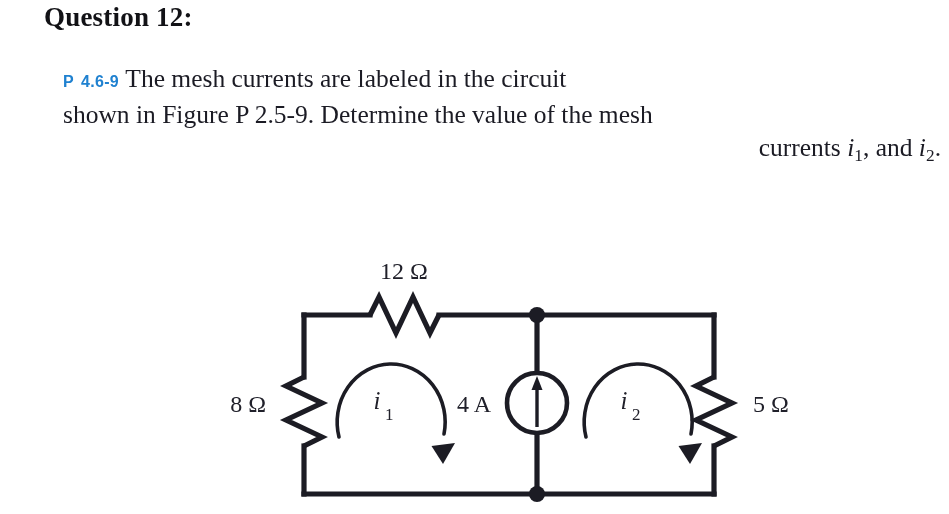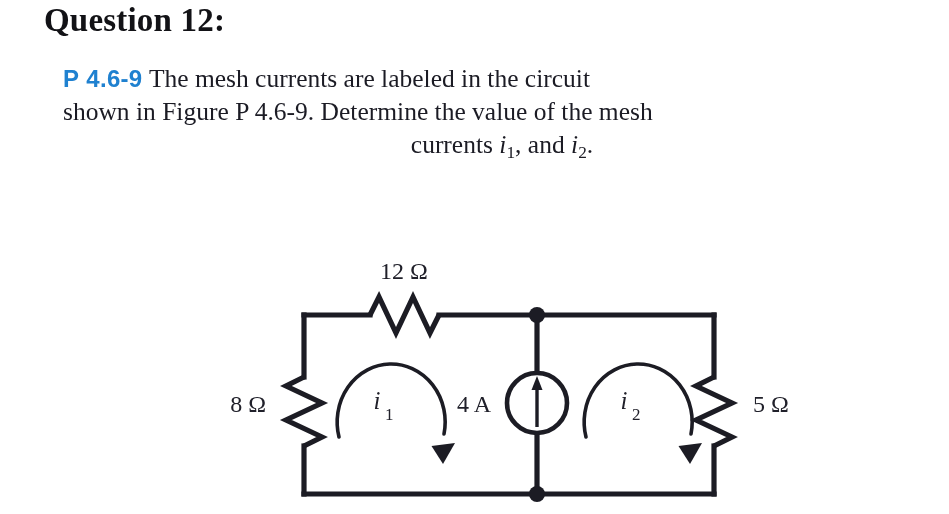--- a/index.html
+++ b/index.html
@@ -21,21 +21,21 @@
     inset: 0;
   }
 
   
   .question-title {
     position: absolute;
     left: 44px;
     top: 2px;
     font-family: "Liberation Serif", serif;
     font-weight: bold;
-    font-size: 33px;
+    font-size: 27px;
     letter-spacing: 0.2px;
     color: #121216;
     white-space: nowrap;
   }
 
   
   .problem-block {
     position: absolute;
     left: 63px;
     top: 62px;
@@ -47,27 +47,27 @@
     line-height: 33px;
     text-align: justify;
     text-justify: inter-word;
     color: #1b1b24;
     margin: 0;
   }
   .problem-para > span { white-space: normal; }
   .prob-id {
     font-family: "Liberation Sans", sans-serif;
     font-weight: bold;
-    font-size: 24px;
+    font-size: 16px;
     color: #1f81d0;
     letter-spacing: 0.3px;
   }
   .prob-id .pid-p { margin-right: 7px; }
   .lastline {
-    text-align: center;
+    text-align: right;
   }
   .ital { font-style: italic; }
   .sub {
     font-size: 0.68em;
     vertical-align: -0.30em;
     font-style: normal;
   }
 
   
   #circuit-figure {
@@ -131,21 +131,21 @@
 </style>
 </head>
 <body>
 
 <div id="page-root">
 
   <div class="question-title">Question 12:</div>
 
   <div class="problem-block">
     <p class="problem-para"><span class="prob-id"><span class="pid-p">P</span><span>4.6-9</span></span>&nbsp;<span>The mesh currents are labeled in the circuit</span></p>
-    <p class="problem-para"><span>shown in Figure P 4.6-9. Determine the value of the mesh</span></p>
+    <p class="problem-para"><span>shown in Figure P 2.5-9. Determine the value of the mesh</span></p>
     <p class="problem-para lastline"><span>currents </span><span class="ital">i</span><span class="sub">1</span><span>, and </span><span class="ital">i</span><span class="sub">2</span><span>.</span></p>
   </div>
 
   <div id="circuit-figure">
     <svg id="circuit-svg" width="640" height="270" viewBox="0 0 640 270" xmlns="http://www.w3.org/2000/svg">
 
       <path class="wire" d="M 124 63 L 190 63"></path>
 
       <path class="zig" d="M 190 63 L 199 45 L 216 81 L 233 45 L 250 81 L 259 63"></path>
 

